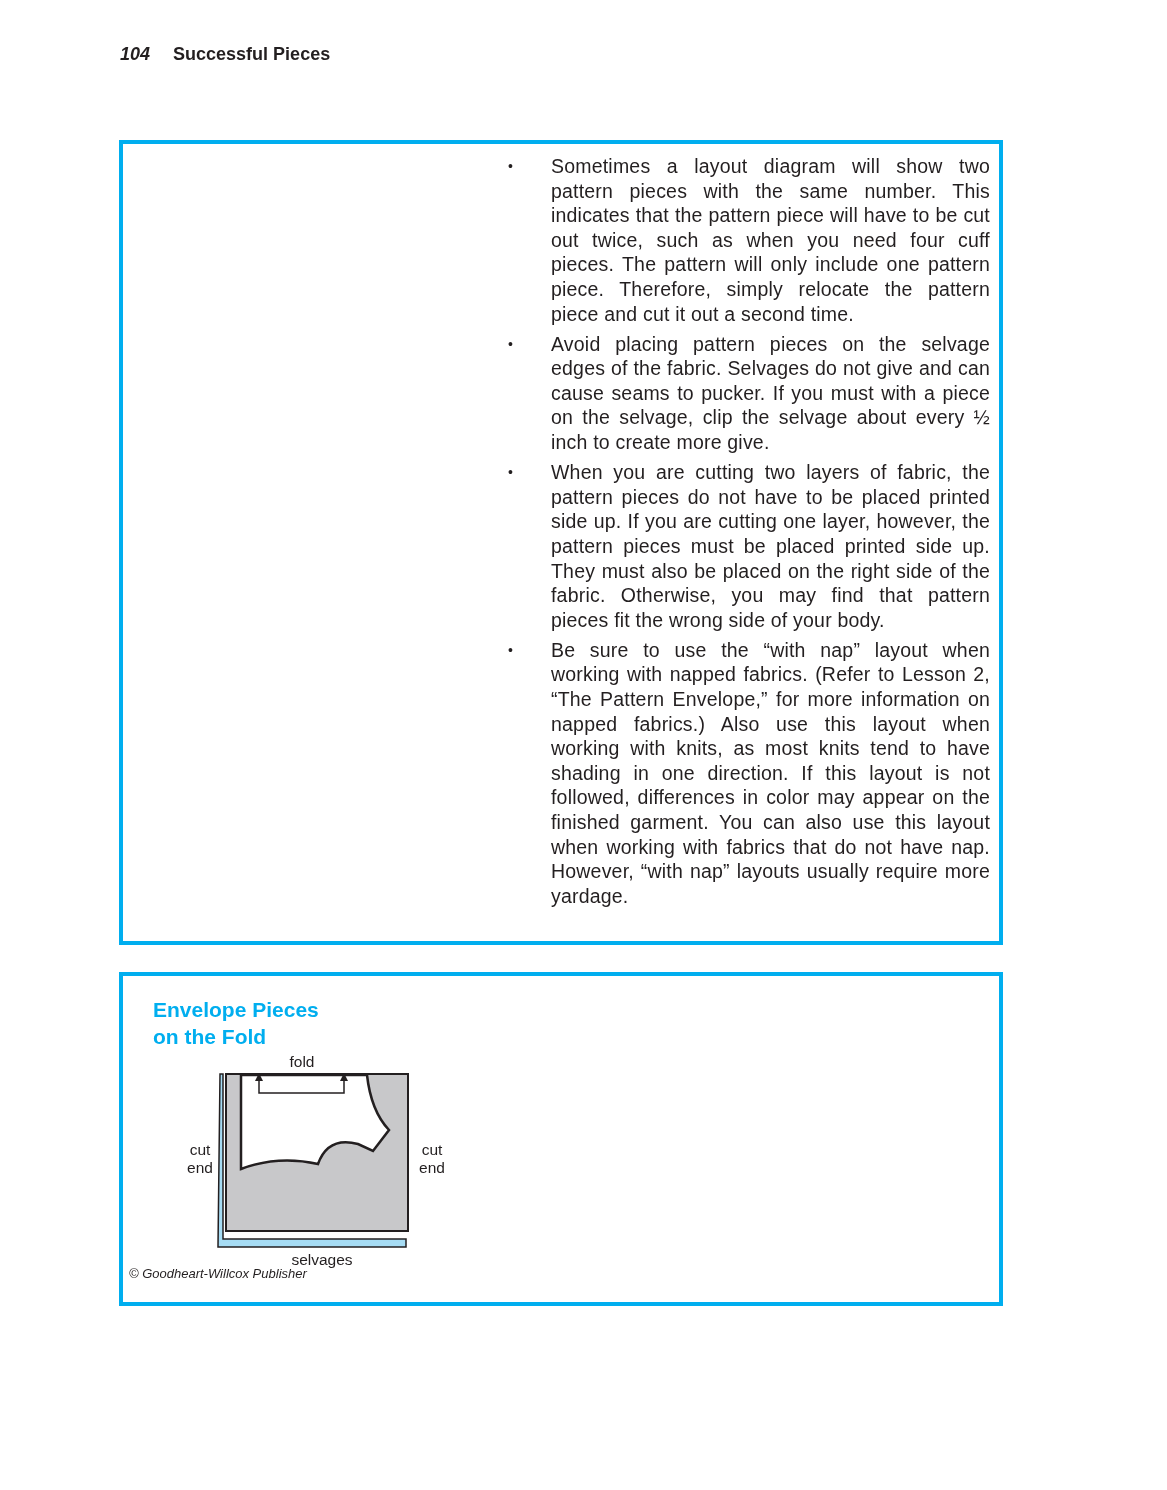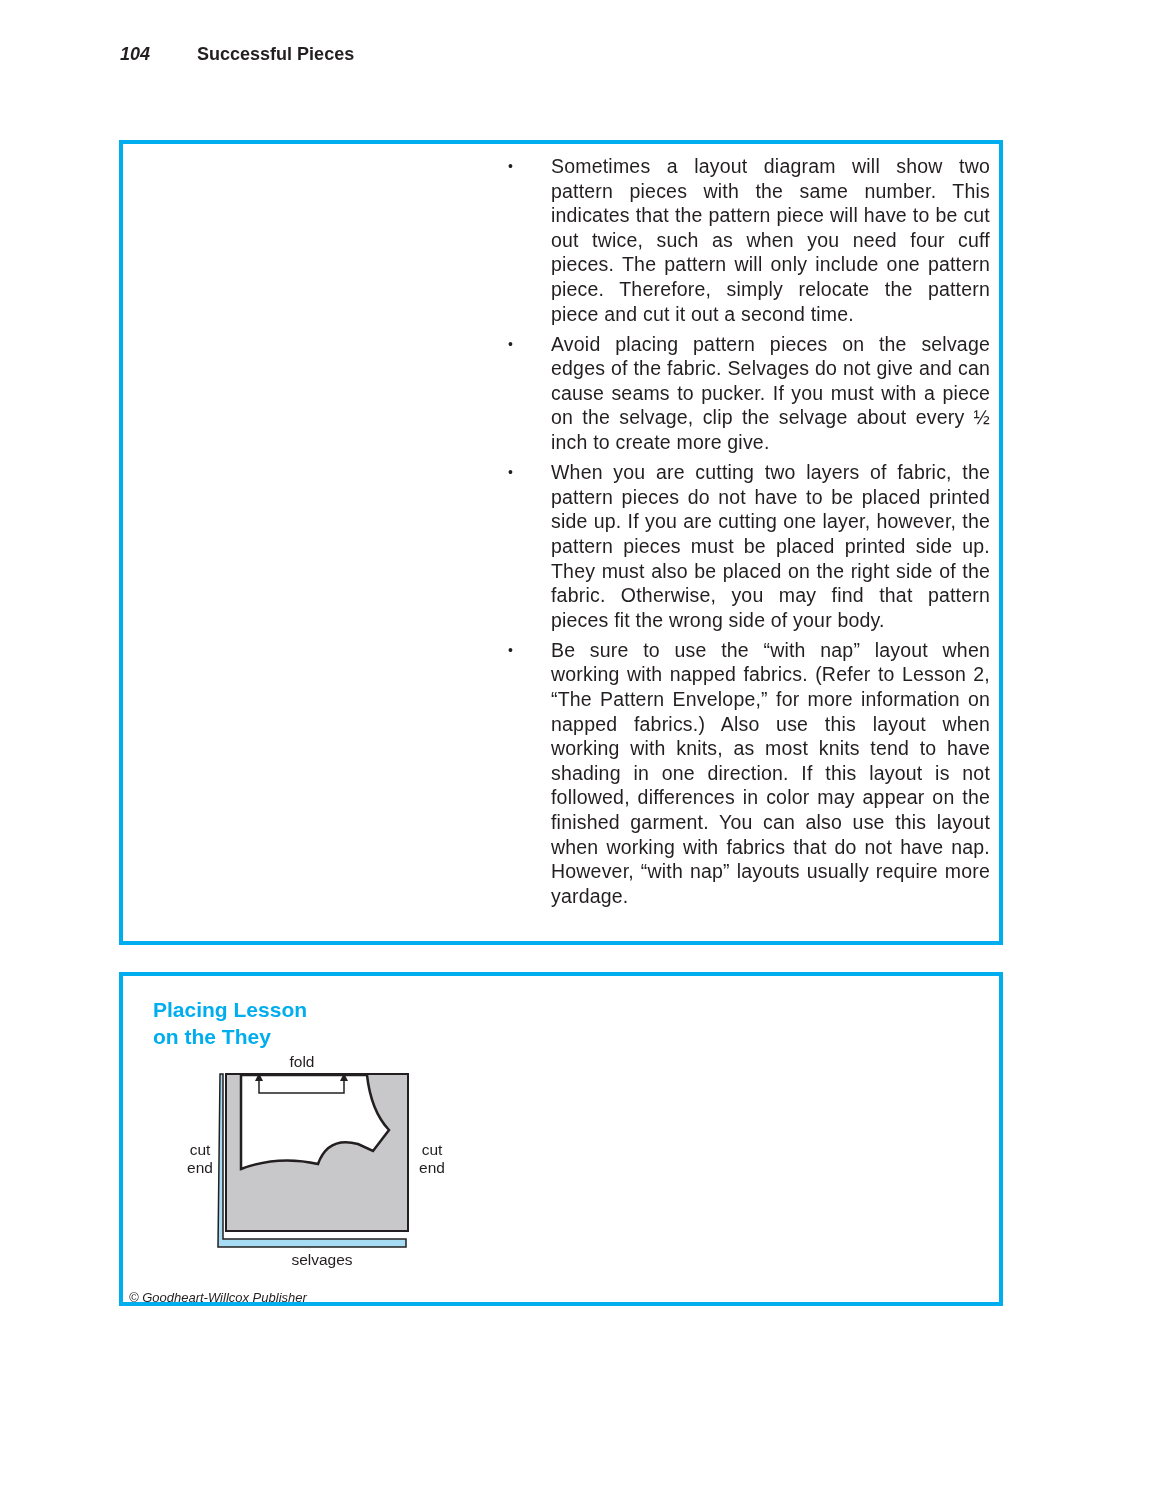--- a/index.html
+++ b/index.html
@@ -1,31 +1,31 @@
 <!DOCTYPE html>
 <html><head>
 <meta charset="utf-8">
 <style>
   html, body { margin: 0; padding: 0; background: #ffffff; }
   body { width: 1167px; height: 1490px; position: relative; overflow: hidden;
          font-family: "Liberation Sans", sans-serif; color: #231f20; }
   .header { position: absolute; left: 120px; top: 44px; font-size: 18px; font-weight: bold; }
-  .header .pnum { font-style: italic; margin-right: 42px; }
+  .header .pnum { font-style: italic; margin-right: 18px; }
   .box { position: absolute; border: 4px solid #00aeef; box-sizing: border-box; }
   .box1 { left: 119px; top: 140px; width: 884px; height: 805px; }
   .box2 { left: 119px; top: 972px; width: 884px; height: 334px; }
   .bullets { position: absolute; left: 385px; top: 10px; width: 482px; margin: 0; padding: 0; list-style: none; }
   .bullets li { position: relative; padding-left: 43px; font-size: 19.5px; line-height: 24.6px;
                 text-align: justify; margin-bottom: 5.5px; letter-spacing: 0.2px; }
   .bullets li .dot { position: absolute; left: 0; top: 0; width: 12px; text-align: left; font-size: 14px; }
   .sidehead { position: absolute; left: 30px; top: 20px; color: #00aeef; font-weight: bold;
               font-size: 21px; line-height: 27px; width: 200px; }
   .para { position: absolute; left: 385px; top: 20px; width: 480px; font-size: 19.5px;
           line-height: 24.6px; text-align: justify; text-indent: 40px; letter-spacing: 0.2px; }
-  .credit { position: absolute; left: 6px; top: 314px; font-size: 13px; font-style: italic; color: #231f20; }
+  .credit { position: absolute; left: 6px; top: 290px; font-size: 13px; font-style: italic; color: #231f20; }
   .diagram { position: absolute; left: 55px; top: 75px; width: 300px; height: 225px; }
   .lbl { font-family: "Liberation Sans", sans-serif; font-size: 15.5px; fill: #231f20; }
 </style>
 </head>
 <body>
 
 <div class="header">
   <span class="pnum">104</span>
   <span>Successful Pieces</span>
 </div>
@@ -34,22 +34,22 @@
   <ul class="bullets">
     <li><span class="dot">•</span><span>Sometimes a layout diagram will show two pattern pieces with the same number. This indicates that the pattern piece will have to be cut out twice, such as when you need four cuff pieces. The pattern will only include one pattern piece. Therefore, simply relocate the pattern piece and cut it out a second time.</span></li>
     <li><span class="dot">•</span><span>Avoid placing pattern pieces on the selvage edges of the fabric. Selvages do not give and can cause seams to pucker. If you must with a piece on the selvage, clip the selvage about every ½ inch to create more give.</span></li>
     <li><span class="dot">•</span><span>When you are cutting two layers of fabric, the pattern pieces do not have to be placed printed side up. If you are cutting one layer, however, the pattern pieces must be placed printed side up. They must also be placed on the right side of the fabric. Otherwise, you may find that pattern pieces fit the wrong side of your body.</span></li>
     <li><span class="dot">•</span><span>Be sure to use the “with nap” layout when working with napped fabrics. (Refer to Lesson 2, “The Pattern Envelope,” for more information on napped fabrics.) Also use this layout when working with knits, as most knits tend to have shading in one direction. If this layout is not followed, differences in color may appear on the finished garment. You can also use this layout when working with fabrics that do not have nap. However, “with nap” layouts usually require more yardage.</span></li>
   </ul>
 </div>
 
 <div class="box box2">
   <div class="sidehead">
-    <div>Placing Lesson</div>
-    <div>on the They</div>
+    <div>Envelope Pieces</div>
+    <div>on the Fold</div>
   </div>
 
   <svg class="diagram" viewBox="0 0 300 225" width="300" height="225">
 
     <polygon points="42,23 45,23 45,188 228,188 228,196 40,196" fill="#a6dcf4" stroke="#231f20" stroke-width="1.5"></polygon>
 
     <rect x="48" y="23" width="182" height="157" fill="#c8c8ca" stroke="#231f20" stroke-width="2"></rect>
 
     <path d="M63,24 L63,118 Q100,104 140,113 Q150,85 180,93 L195,100 L211,79 Q193,60 189,24 Z" fill="#ffffff" stroke="#231f20" stroke-width="2.5"></path>
 

